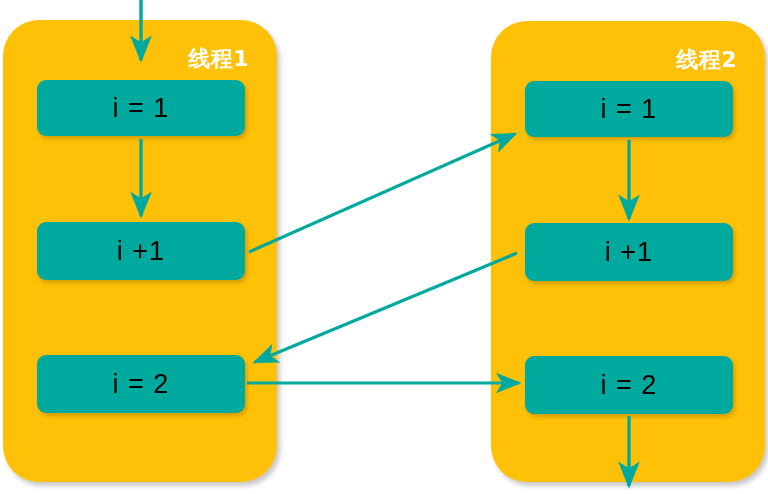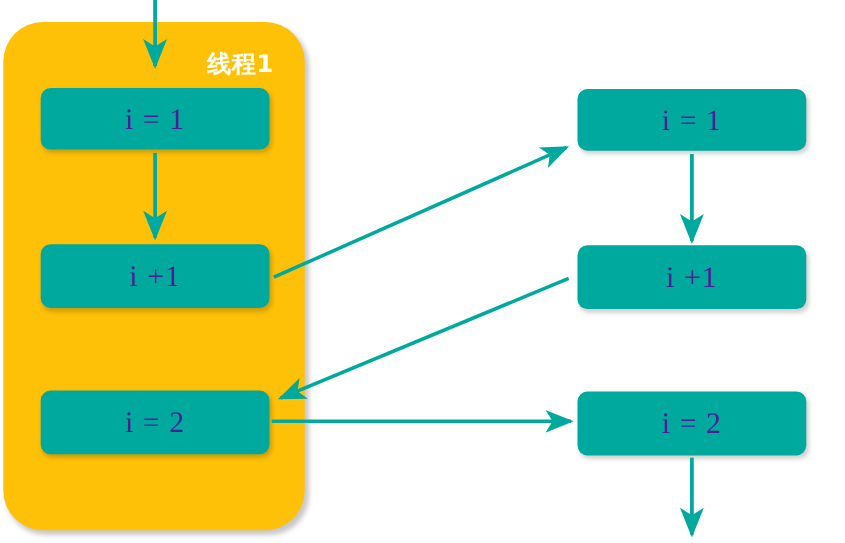--- a/index.html
+++ b/index.html
@@ -54,26 +54,26 @@
     position: absolute;
     background: #00A99D;
     border-radius: 9px;
     box-shadow: 2px 3px 4px rgba(0,0,0,0.18);
     display: flex;
     align-items: center;
     justify-content: center;
     box-sizing: border-box;
   }
   .step-box-label {
-    color: #4c1d95;
+    color: #000000;
     font-size: 27px;
     font-weight: 500;
     letter-spacing: 1px;
     line-height: 1;
-    font-family: Liberation Serif, serif;
+    font-family: Liberation Sans, sans-serif;
     white-space: pre;
   }
   #svg-arrows {
     position: absolute;
     left: 0;
     top: 0;
     width: 768px;
     height: 494px;
     pointer-events: none;
     overflow: visible;
@@ -81,20 +81,23 @@
 </style>
 </head>
 <body>
 
 <div id="canvas">
 
   <div class="thread-panel" id="thread-1-panel">
     <div class="thread-label">线程1</div>
   </div>
 
+  <div class="thread-panel" id="thread-2-panel">
+    <div class="thread-label">线程2</div>
+  </div>
 
   <div class="step-box" style="left:37px; top:80px; width:208px; height:56px;">
     <span class="step-box-label">i = 1</span>
   </div>
 
   <div class="step-box" style="left:37px; top:222px; width:208px; height:58px;">
     <span class="step-box-label">i +1</span>
   </div>
 
   <div class="step-box" style="left:37px; top:355px; width:208px; height:58px;">

